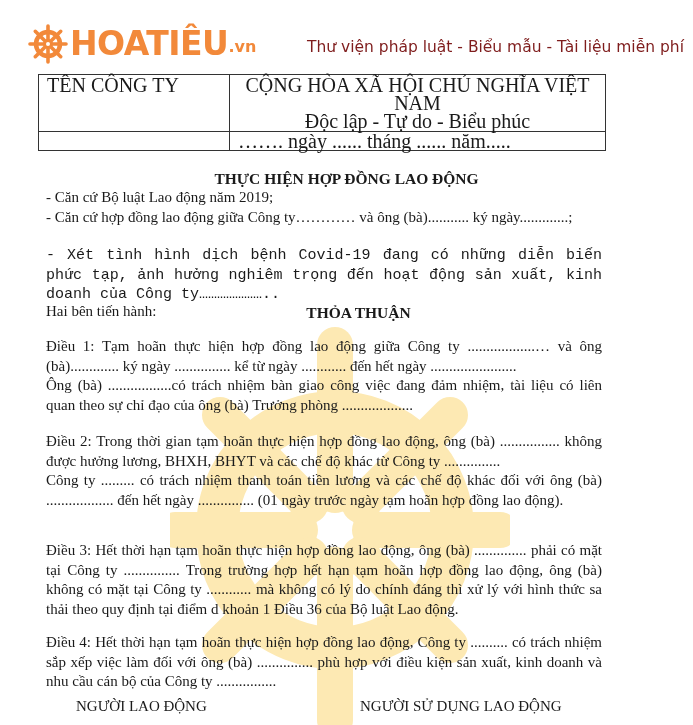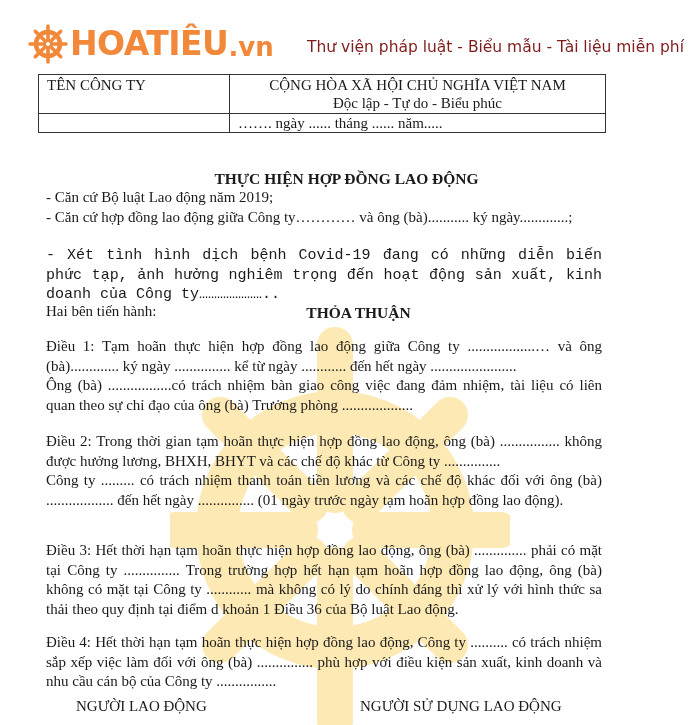--- a/index.html
+++ b/index.html
@@ -17,35 +17,35 @@
       display: flex; align-items: center;
     }
     .logo-icon { width: 40px; height: 40px; display: block; }
     .logo-text {
       font-family: "DejaVu Sans", sans-serif; font-weight: bold;
       font-size: 33px; color: #f2893a; letter-spacing: -0.5px;
       margin-left: 2px; line-height: 40px;
     }
     .logo-tld {
       font-family: "DejaVu Sans", sans-serif; font-weight: bold;
-      font-size: 26px; color: #f2893a; line-height: 40px; margin-top: 6px;
+      font-size: 16px; color: #f2893a; line-height: 40px; margin-top: 6px;
     }
     .tagline {
       position: absolute; left: 297px; top: 30px;
       font-family: "DejaVu Sans", sans-serif; font-size: 15.5px; color: #7f1d1d;
       white-space: nowrap;
     }
     .watermark {
       position: absolute; left: 170px; top: 325px; width: 340px; height: 400px;
       pointer-events: none; z-index: 0;
     }
     .doc { position: absolute; left: 0; top: 0; width: 693px; height: 725px; z-index: 1; }
     table.hdr {
       position: absolute; left: 38px; top: 74px; width: 568px;
-      border-collapse: collapse; font-size: 15px; line-height: 18px;
+      border-collapse: collapse; font-size: 20px; line-height: 18px;
     }
     table.hdr td { border: 1.3px solid #333; padding: 1px 8px; vertical-align: top; }
     table.hdr td.left { width: 174px; }
     table.hdr td.right { text-align: center; margin-top: 46px; }
     table.hdr tr.r1 td { height: 36px; }
     table.hdr tr.r2 td { height: 17px; padding-top: 0; padding-bottom: 0; }
     table.hdr td.date { padding-right: 6px; }
     .title {
       position: absolute; left: 0; width: 693px; text-align: center;
       font-weight: bold; font-size: 15.5px; line-height: 18px;

